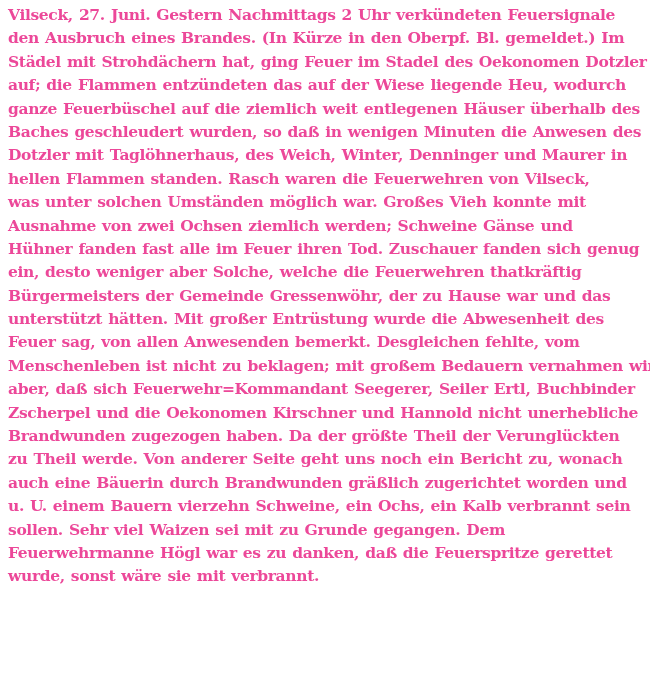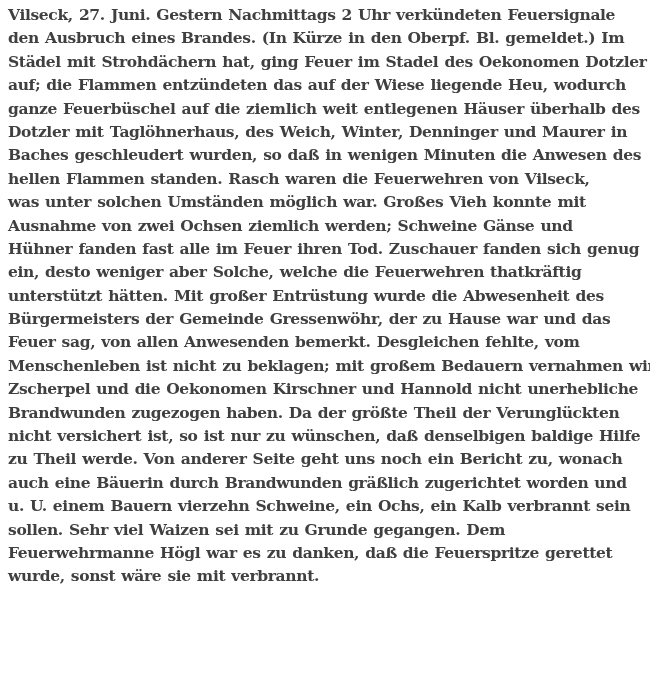--- a/index.html
+++ b/index.html
@@ -11,50 +11,50 @@
   .article {
     position: absolute; left: 8px; top: 3px; width: 640px;
   }
   .line {
     display: block;
     height: 23.4px;
     line-height: 23.4px;
     font-family: "DejaVu Serif", serif;
     font-weight: bold;
     font-size: 15.5px;
-    color: #404040;
+    color: #ec4899;
     white-space: nowrap;
     letter-spacing: -0.35px;
     word-spacing: 1px;
   }
 </style>
 </head>
 <body>
 
 <div class="page">
   <div class="article">
     <span class="line">Vilseck, 27. Juni. Gestern Nachmittags 2 Uhr verkündeten Feuersignale</span>
     <span class="line">den Ausbruch eines Brandes. (In Kürze in den Oberpf. Bl. gemeldet.) Im</span>
     <span class="line">Städel mit  Strohdächern hat, ging Feuer im Stadel des Oekonomen Dotzler</span>
     <span class="line">auf; die Flammen entzündeten das auf der Wiese  liegende Heu, wodurch</span>
     <span class="line">ganze Feuerbüschel auf die ziemlich weit entlegenen Häuser überhalb des</span>
+    <span class="line">Baches geschleudert  wurden, so daß in wenigen Minuten die Anwesen des</span>
     <span class="line">Dotzler mit Taglöhnerhaus, des Weich, Winter, Denninger und  Maurer in</span>
-    <span class="line">Baches geschleudert  wurden, so daß in wenigen Minuten die Anwesen des</span>
     <span class="line">hellen Flammen standen. Rasch waren die Feuerwehren von Vilseck,</span>
     <span class="line">was unter solchen Umständen möglich war. Großes Vieh konnte mit</span>
     <span class="line">Ausnahme von  zwei Ochsen ziemlich werden; Schweine Gänse und</span>
     <span class="line">Hühner fanden fast alle im Feuer ihren Tod. Zuschauer fanden sich  genug</span>
     <span class="line">ein, desto weniger aber Solche, welche die Feuerwehren thatkräftig</span>
+    <span class="line">Bürgermeisters der Gemeinde Gressenwöhr, der zu Hause war und das</span>
     <span class="line">unterstützt hätten. Mit großer Entrüstung  wurde die Abwesenheit des</span>
-    <span class="line">Bürgermeisters der Gemeinde Gressenwöhr, der zu Hause war und das</span>
     <span class="line">Feuer sag, von allen  Anwesenden bemerkt. Desgleichen fehlte, vom</span>
     <span class="line">Menschenleben ist nicht zu beklagen; mit großem Bedauern  vernahmen wir</span>
+    <span class="line">aber, daß sich Feuerwehr=Kommandant Seegerer, Seiler Ertl, Buchbinder</span>
     <span class="line">Zscherpel und die Oekonomen  Kirschner und Hannold nicht unerhebliche</span>
     <span class="line">Brandwunden zugezogen haben. Da der größte Theil der Verunglückten</span>
-    <span class="line">nicht  versichert ist, so ist nur zu wünschen, daß denselbigen baldige Hilfe</span>
     <span class="line">zu Theil werde. Von anderer Seite geht uns noch ein  Bericht zu, wonach</span>
     <span class="line">auch eine Bäuerin durch Brandwunden gräßlich zugerichtet worden und</span>
     <span class="line">u. U. einem Bauern vierzehn  Schweine, ein Ochs, ein Kalb verbrannt sein</span>
     <span class="line">sollen. Sehr viel Waizen sei mit zu Grunde gegangen. Dem</span>
     <span class="line">Feuerwehrmanne Högl war es zu danken, daß die Feuerspritze gerettet</span>
     <span class="line">wurde, sonst wäre sie mit verbrannt.</span>
   </div>
 </div>
 
 </body></html>

